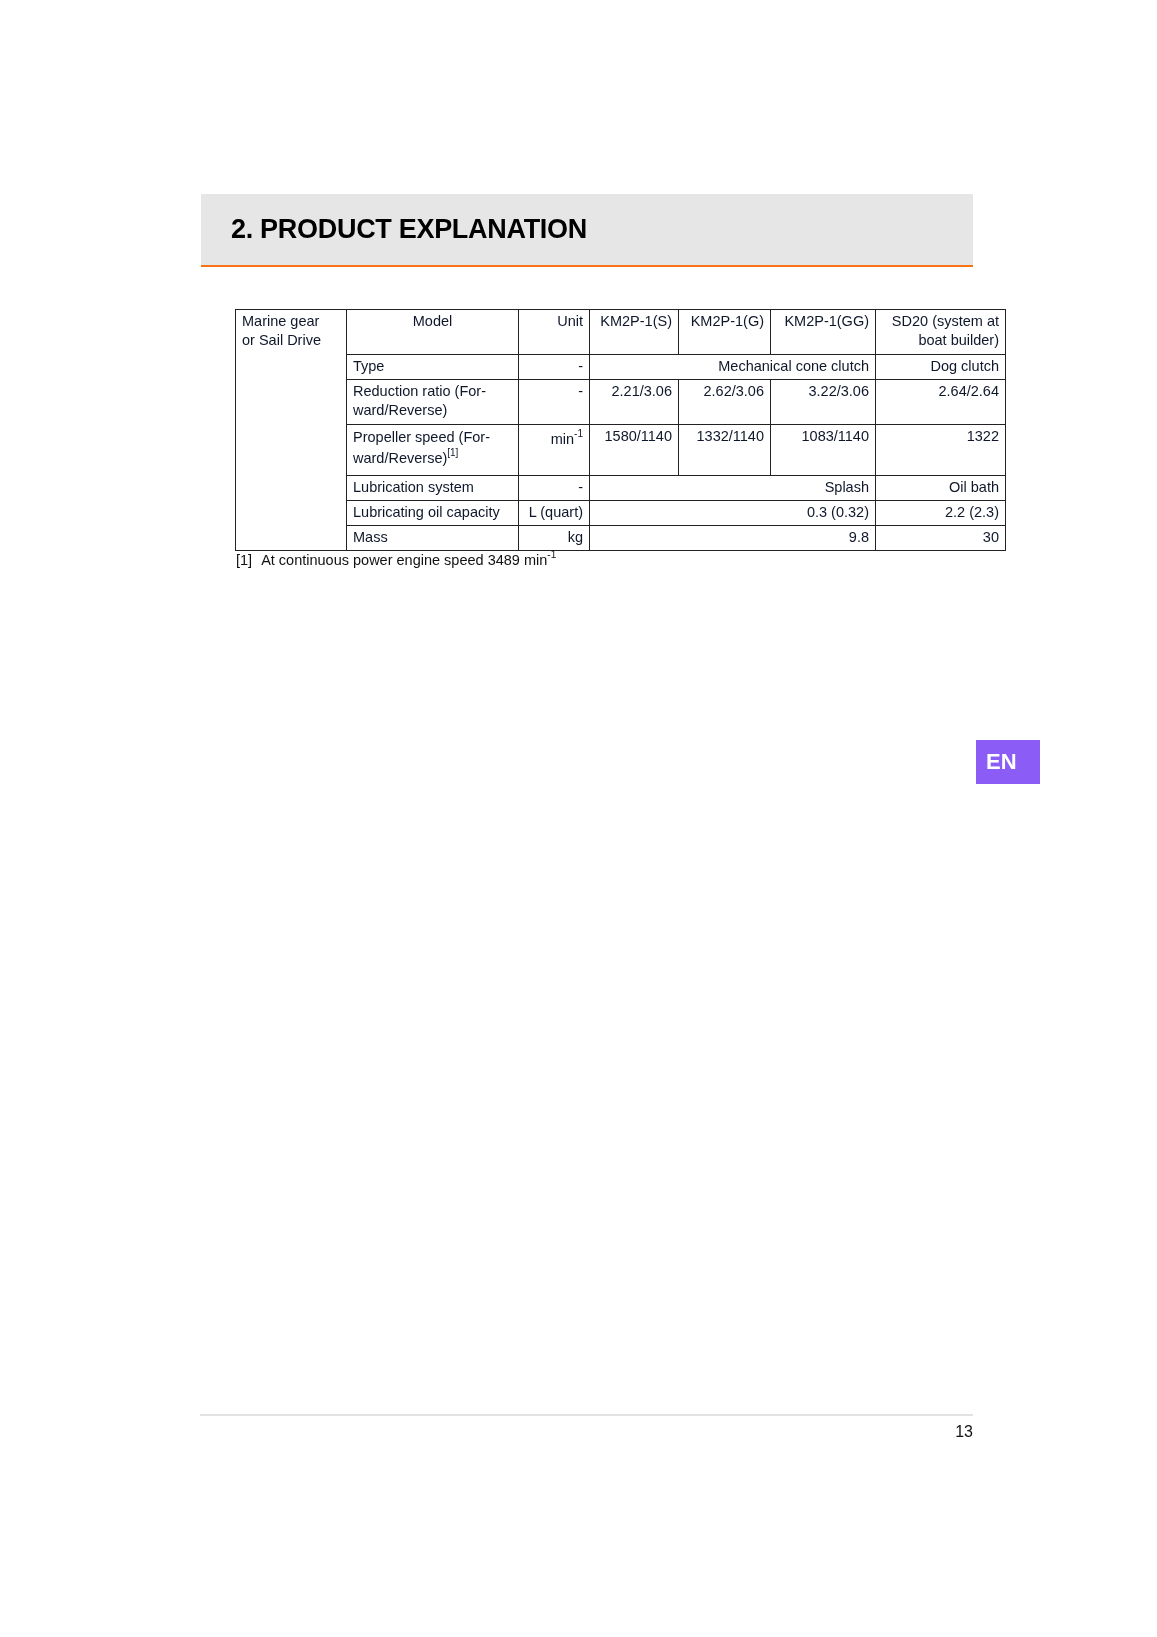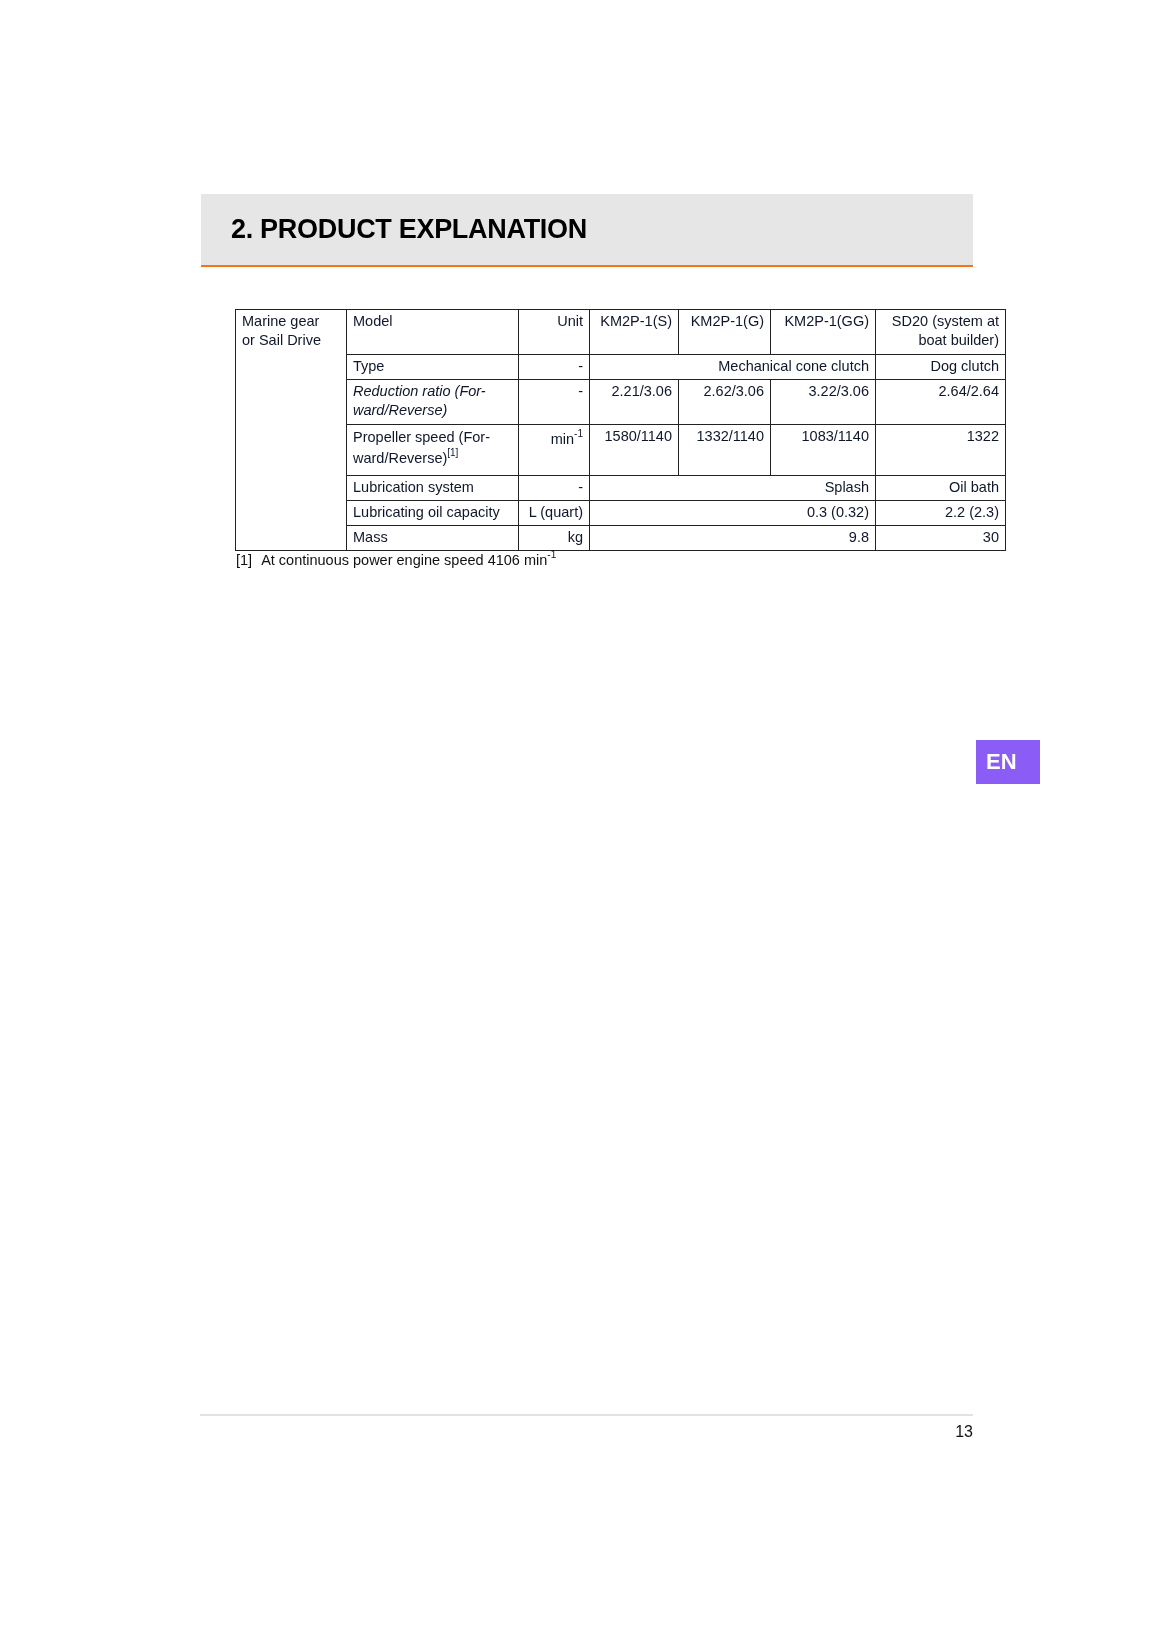--- a/index.html
+++ b/index.html
@@ -32,35 +32,35 @@
 <div class="header-box">
   <div class="header-title">2. PRODUCT EXPLANATION</div>
 </div>
 
 <table class="spec">
   <tbody>
       <tr>
     <td class="c0" rowspan="7">
       <span style="display:block;width:92px;">Marine gear or Sail Drive</span>
     </td>
-    <td class="c1" style="height:39px;">Model</td>
+    <td class="c1" style="height:39px;text-align:center;">Model</td>
     <td class="c2 c">Unit</td>
     <td class="c3 c">KM2P-1(S)</td>
     <td class="c4 c">KM2P-1(G)</td>
     <td class="c5 c">KM2P-1(GG)</td>
     <td class="c6 c">SD20 (system at boat builder)</td>
   </tr>
   <tr>
     <td>Type</td>
     <td class="c">-</td>
     <td class="c" colspan="3">Mechanical cone clutch</td>
     <td class="c">Dog clutch</td>
   </tr>
   <tr>
-    <td style="height:39px;font-style:italic;">Reduction ratio (For-ward/Reverse)</td>
+    <td style="height:39px;">Reduction ratio (For-ward/Reverse)</td>
     <td class="c">-</td>
     <td class="c">2.21/3.06</td>
     <td class="c">2.62/3.06</td>
     <td class="c">3.22/3.06</td>
     <td class="c">2.64/2.64</td>
   </tr>
   <tr>
     <td style="height:45px; line-height:21px;"><span>Propeller speed (For-ward/Reverse)</span><sup>[1]</sup></td>
     <td class="c" style="padding-top:5px;"><span>min</span><sup>-1</sup></td>
     <td class="c">1580/1140</td>
@@ -83,21 +83,21 @@
   <tr>
     <td>Mass</td>
     <td class="c">kg</td>
     <td class="c" colspan="3">9.8</td>
     <td class="c">30</td>
   </tr>
 </tbody>
   </table>
 
 <div class="footnote">
-  <span class="fn-mark">[1]</span><span>At continuous power engine speed 4106 min</span><sup>-1</sup>
+  <span class="fn-mark">[1]</span><span>At continuous power engine speed 3489 min</span><sup>-1</sup>
 </div>
 
 <div class="lang-tab">
   <span>EN</span>
 </div>
 
 <div class="footer-rule"></div>
 <div class="page-number">13</div>
 
 </body></html>

